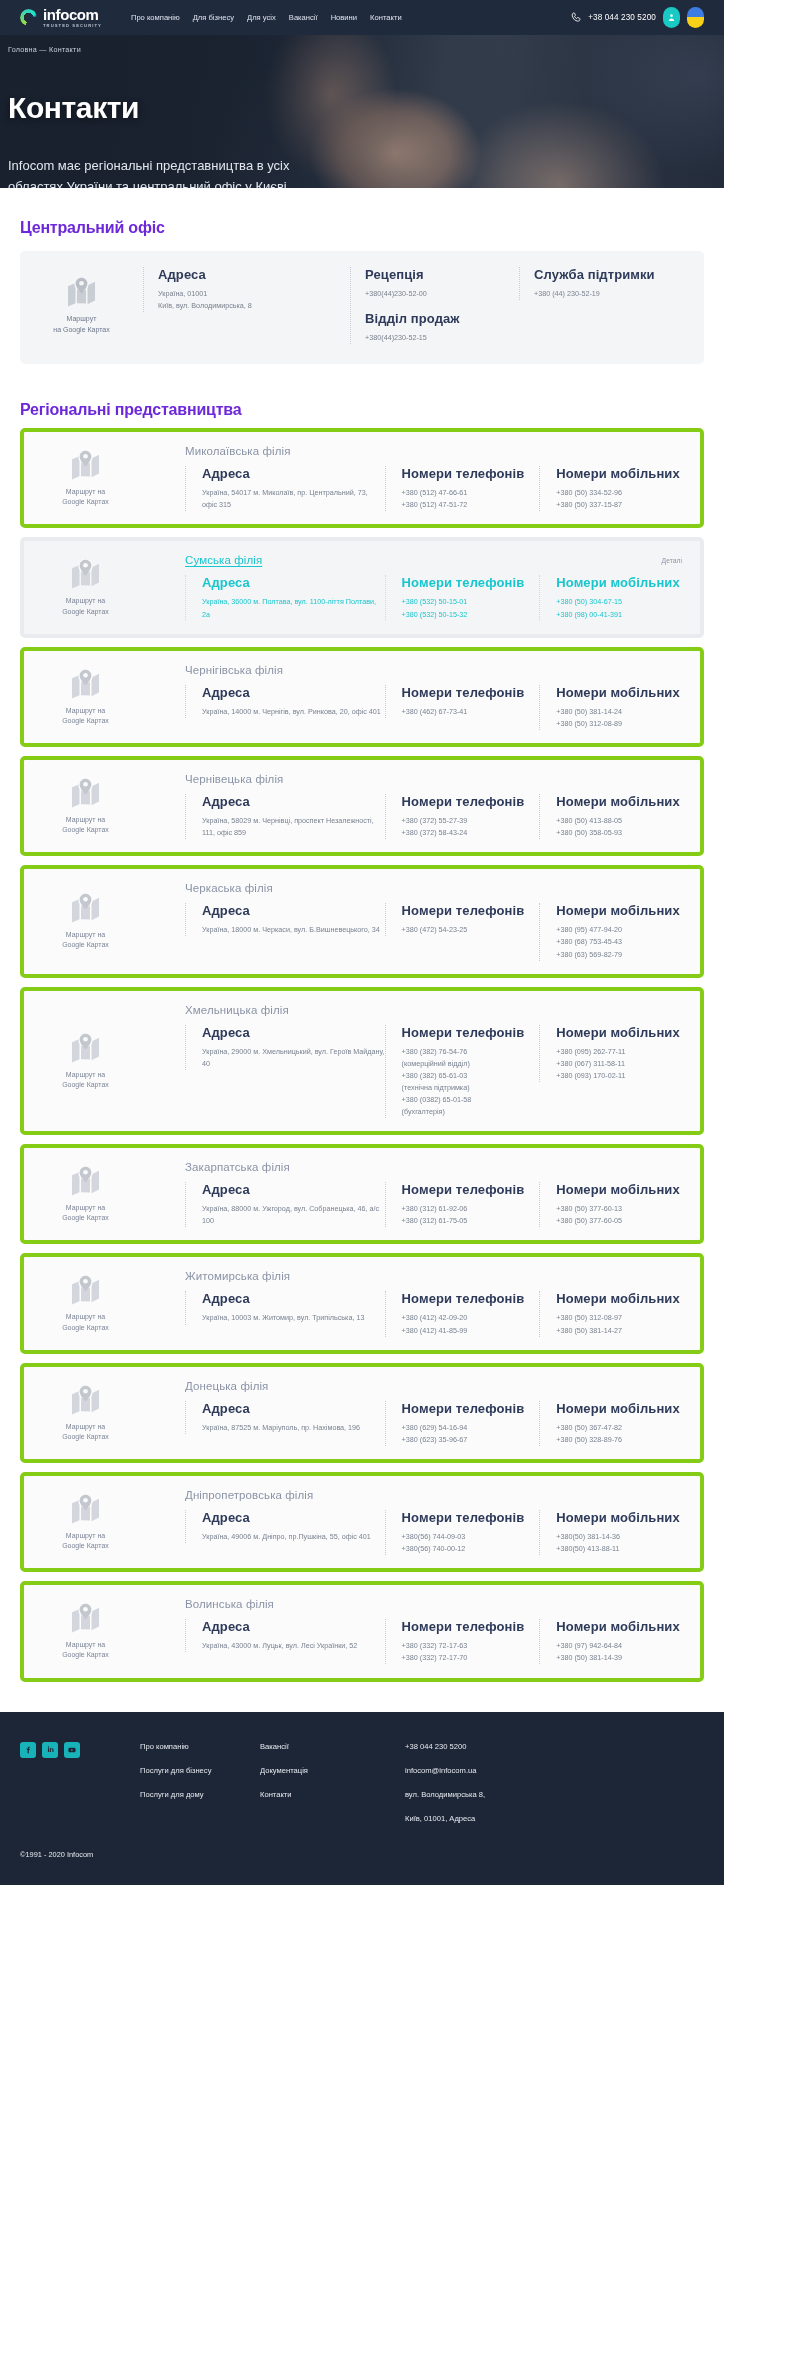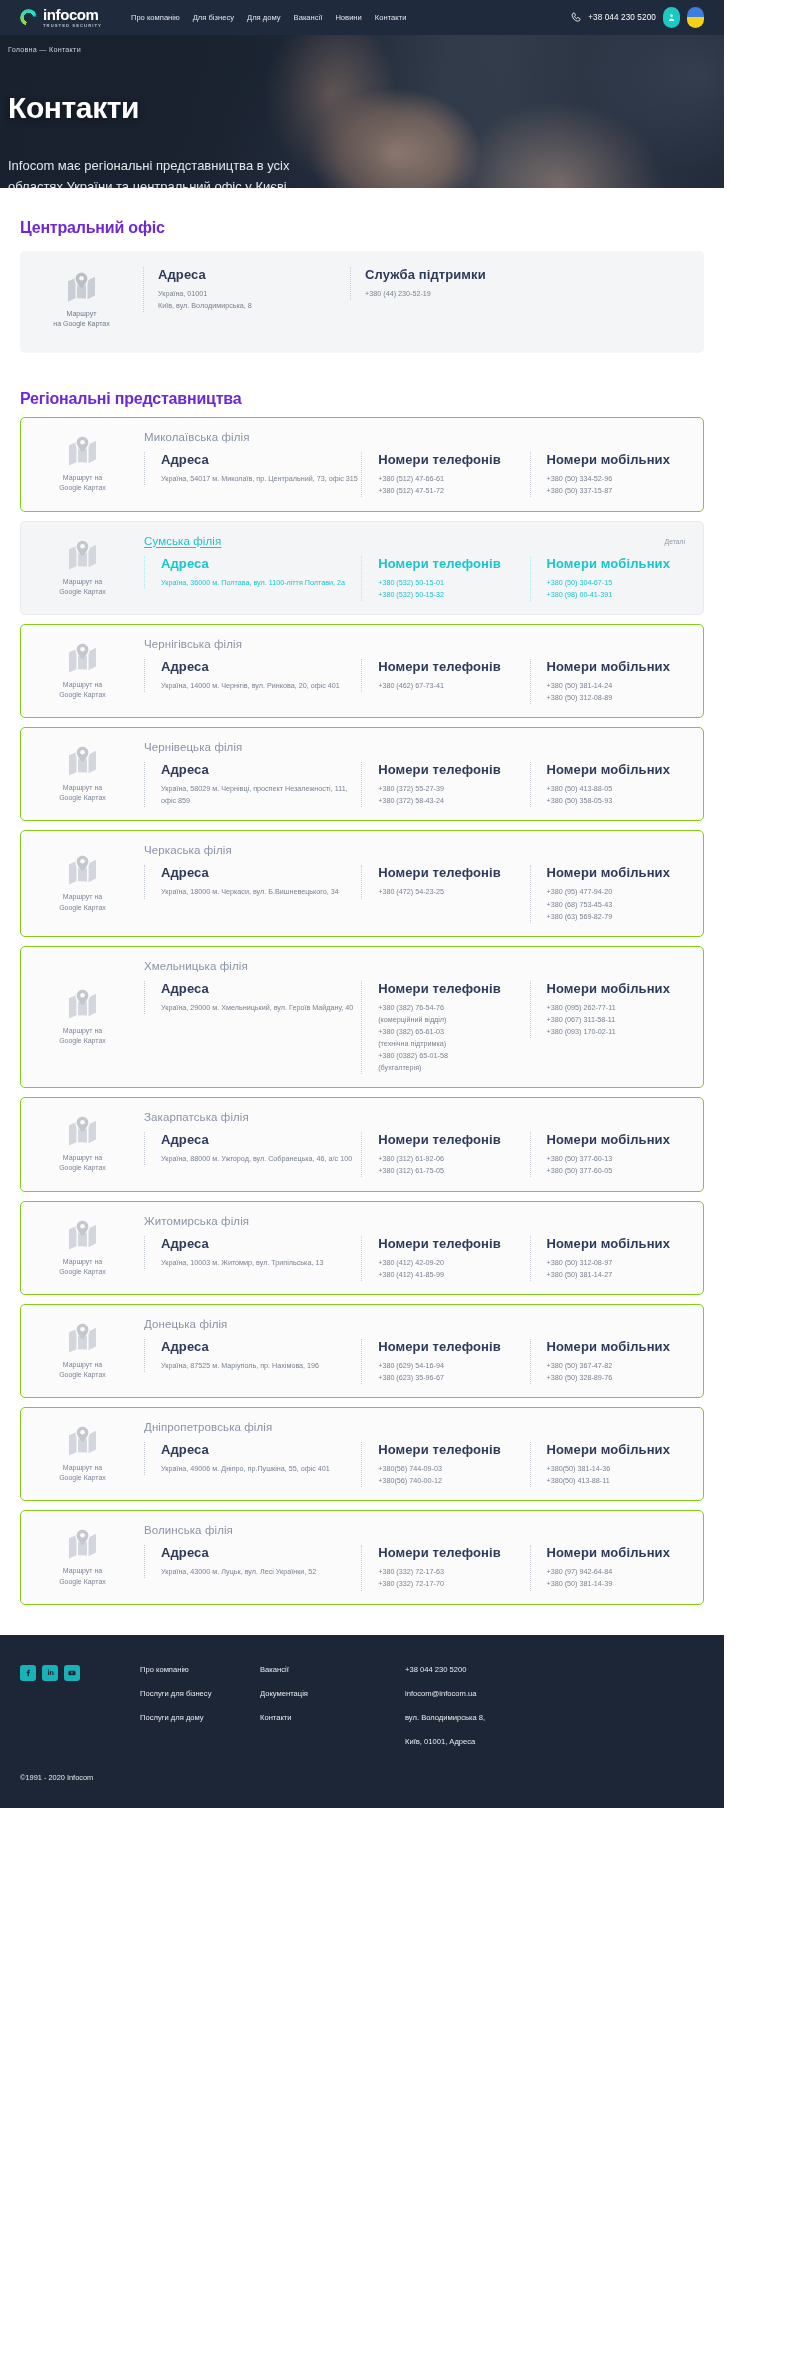--- a/index.html
+++ b/index.html
@@ -94,22 +94,22 @@
   .sec1{padding-top:31px;}
   .sec2{padding-top:37px;}
 
   
   .card{
     background:#f4f5f7;border-radius:5px;display:flex;align-items:stretch;
     padding:14px 0;margin-top:14px;
   }
   .card.central{padding:16px 0 20px;}
   .branch{
-    background:#fbfbfc;border:1px solid #84cc16;border-radius:5px;margin-top:9px;
-    display:flex;align-items:stretch;padding:13px 0;position:relative;
+    background:#fbfbfc;border:4px solid #84cc16;border-radius:5px;margin-top:9px;
+    display:flex;align-items:stretch;padding:13px 0;position:relative;gap:38px;
   }
   .branch.active{
     background:#f4f5f7;border-color:#e9ebee;
   }
 
   .map-cell{
     width:123px;flex:none;display:flex;flex-direction:column;align-items:center;
     justify-content:center;gap:7px;padding:4px 8px;
   }
   .map-ico{width:33px;height:31px;display:block;}
@@ -183,21 +183,21 @@
         </span>
       <span class="logo-txt">
         <span class="logo-name">infocom</span>
         <span class="logo-sub">TRUSTED SECURITY</span>
       </span>
     </div>
 
     <nav class="nav">
       <a href="#">Про компанію</a>
       <a href="#">Для бізнесу</a>
-      <a href="#">Для дому</a>
+      <a href="#">Для усіх</a>
       <a href="#">Вакансії</a>
       <a href="#">Новини</a>
       <a href="#">Контакти</a>
     </nav>
 
     <div class="head-right">
       <div class="phone-wrap">
         <svg class="phone-ico" viewBox="0 0 24 24" fill="none" stroke="currentColor" stroke-width="1.6">
           <path d="M7 3.5c1 0 1.6.6 2 1.6l.8 2c.3.8.1 1.4-.5 1.9l-1 .8c.8 1.8 2.1 3.2 3.9 4l.8-1c.5-.6 1.1-.8 1.9-.5l2 .8c1 .4 1.6 1 1.6 2 0 2.2-2 4-4.4 3.6C9.4 18 5.9 14.6 4.2 9.4 3.5 6.6 4.9 3.5 7 3.5Z"></path>
         </svg>
@@ -244,20 +244,26 @@
         <div class="map-label">Маршрут
 на Google Картах</div>
       </div>
 
       <div class="body-cell">
         <div class="cols">
           <div class="col c1">
             <div class="col-h">Адреса</div>
             <div class="col-l" style="white-space:pre-line">Україна, 01001
 Київ, вул. Володимирська, 8</div>
+          </div>
+          <div class="col c2">
+            <div class="col-h">Рецепція</div>
+            <div class="col-l">+380(44)230-52-00</div>
+            <div class="col-h gap">Відділ продаж</div>
+            <div class="col-l">+380(44)230-52-15</div>
           </div>
           <div class="col c3">
             <div class="col-h">Служба підтримки</div>
             <div class="col-l">+380 (44) 230-52-19</div>
           </div>
         </div>
       </div>
     </div>
   </div>
 

